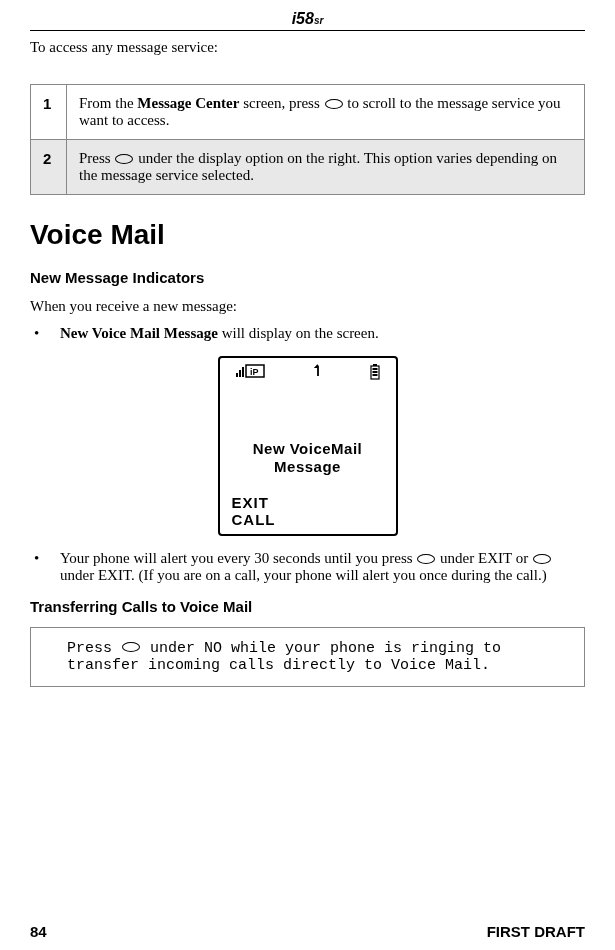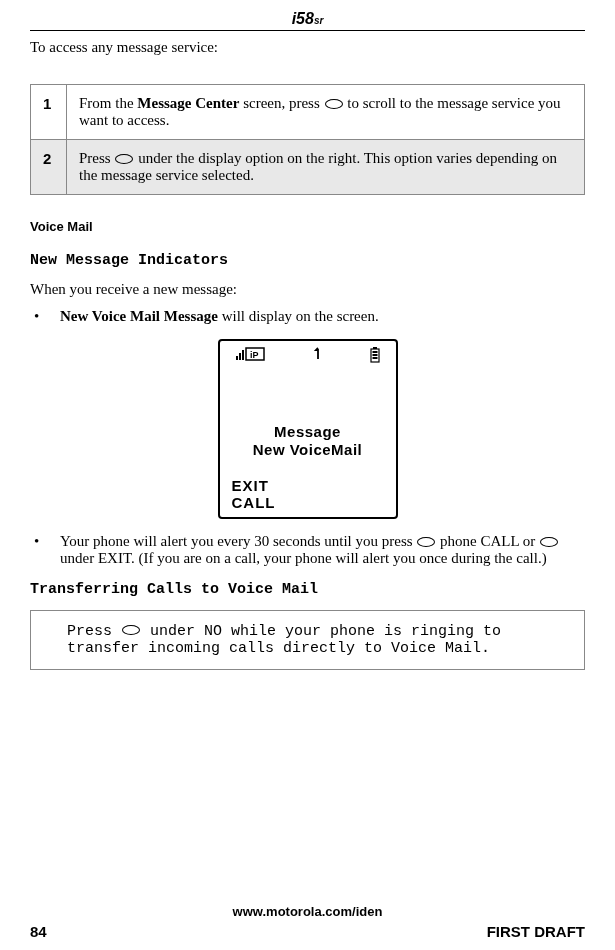--- a/index.html
+++ b/index.html
@@ -64,25 +64,25 @@
       border: 1px solid #000;
       border-radius: 50%;
       vertical-align: middle;
       margin: 0 1px;
       position: relative;
       top: -1px;
     }
     h2 {
       font-family: Arial, sans-serif;
       font-weight: bold;
-      font-size: 13px;
+      font-size: 28px;
       margin-bottom: 18px;
     }
     h3 {
-      font-family: Liberation Mono, monospace;
+      font-family: Liberation Sans, sans-serif;
       font-weight: bold;
       font-size: 15px;
       margin-bottom: 12px;
     }
     .para {
       margin-bottom: 10px;
     }
     ul.bullets {
       list-style: none;
       padding-left: 0;
@@ -238,50 +238,49 @@
         <svg width="10" height="16" viewBox="0 0 10 16">
           <rect x="3" y="0" width="4" height="2" fill="#000"></rect>
           <rect x="1" y="2" width="8" height="13" fill="none" stroke="#000" stroke-width="1.2"></rect>
           <rect x="2.5" y="4" width="5" height="2" fill="#000"></rect>
           <rect x="2.5" y="7" width="5" height="2" fill="#000"></rect>
           <rect x="2.5" y="10" width="5" height="2" fill="#000"></rect>
         </svg>
       </span>
     </div>
     <div class="msg">
+      <div>New VoiceMail</div>
       <div>Message</div>
-      <div>New VoiceMail</div>
     </div>
     <div class="soft-row">
       <span>EXIT</span>
       <span>CALL</span>
     </div>
   </div>
 </div>
 
 <ul class="bullets">
   <li>
     <span class="dot">•</span>
     <span class="txt">
-      <span>Your phone will alert you every 30 seconds until you press </span><span class="oval-icon"></span><span> phone CALL or </span><span class="oval-icon"></span><span> under EXIT. (If you are on a call, your phone will alert you once during the call.)</span>
+      <span>Your phone will alert you every 30 seconds until you press </span><span class="oval-icon"></span><span> under EXIT or </span><span class="oval-icon"></span><span> under EXIT. (If you are on a call, your phone will alert you once during the call.)</span>
     </span>
   </li>
 </ul>
 
 <h3>Transferring Calls to Voice Mail</h3>
 
 <table class="single">
   <tbody>
       <tr>
     <td>
       <span>Press </span><span class="oval-icon"></span><span> under NO while your phone is ringing to transfer incoming calls directly to Voice Mail.</span>
     </td>
   </tr>
 </tbody>
   </table>
 
 <div class="footer">
-  <div class="url">www.motorola.com/iden</div>
   <div class="row">
     <span>84</span>
     <span>FIRST DRAFT</span>
   </div>
 </div>
 
 </body></html>

